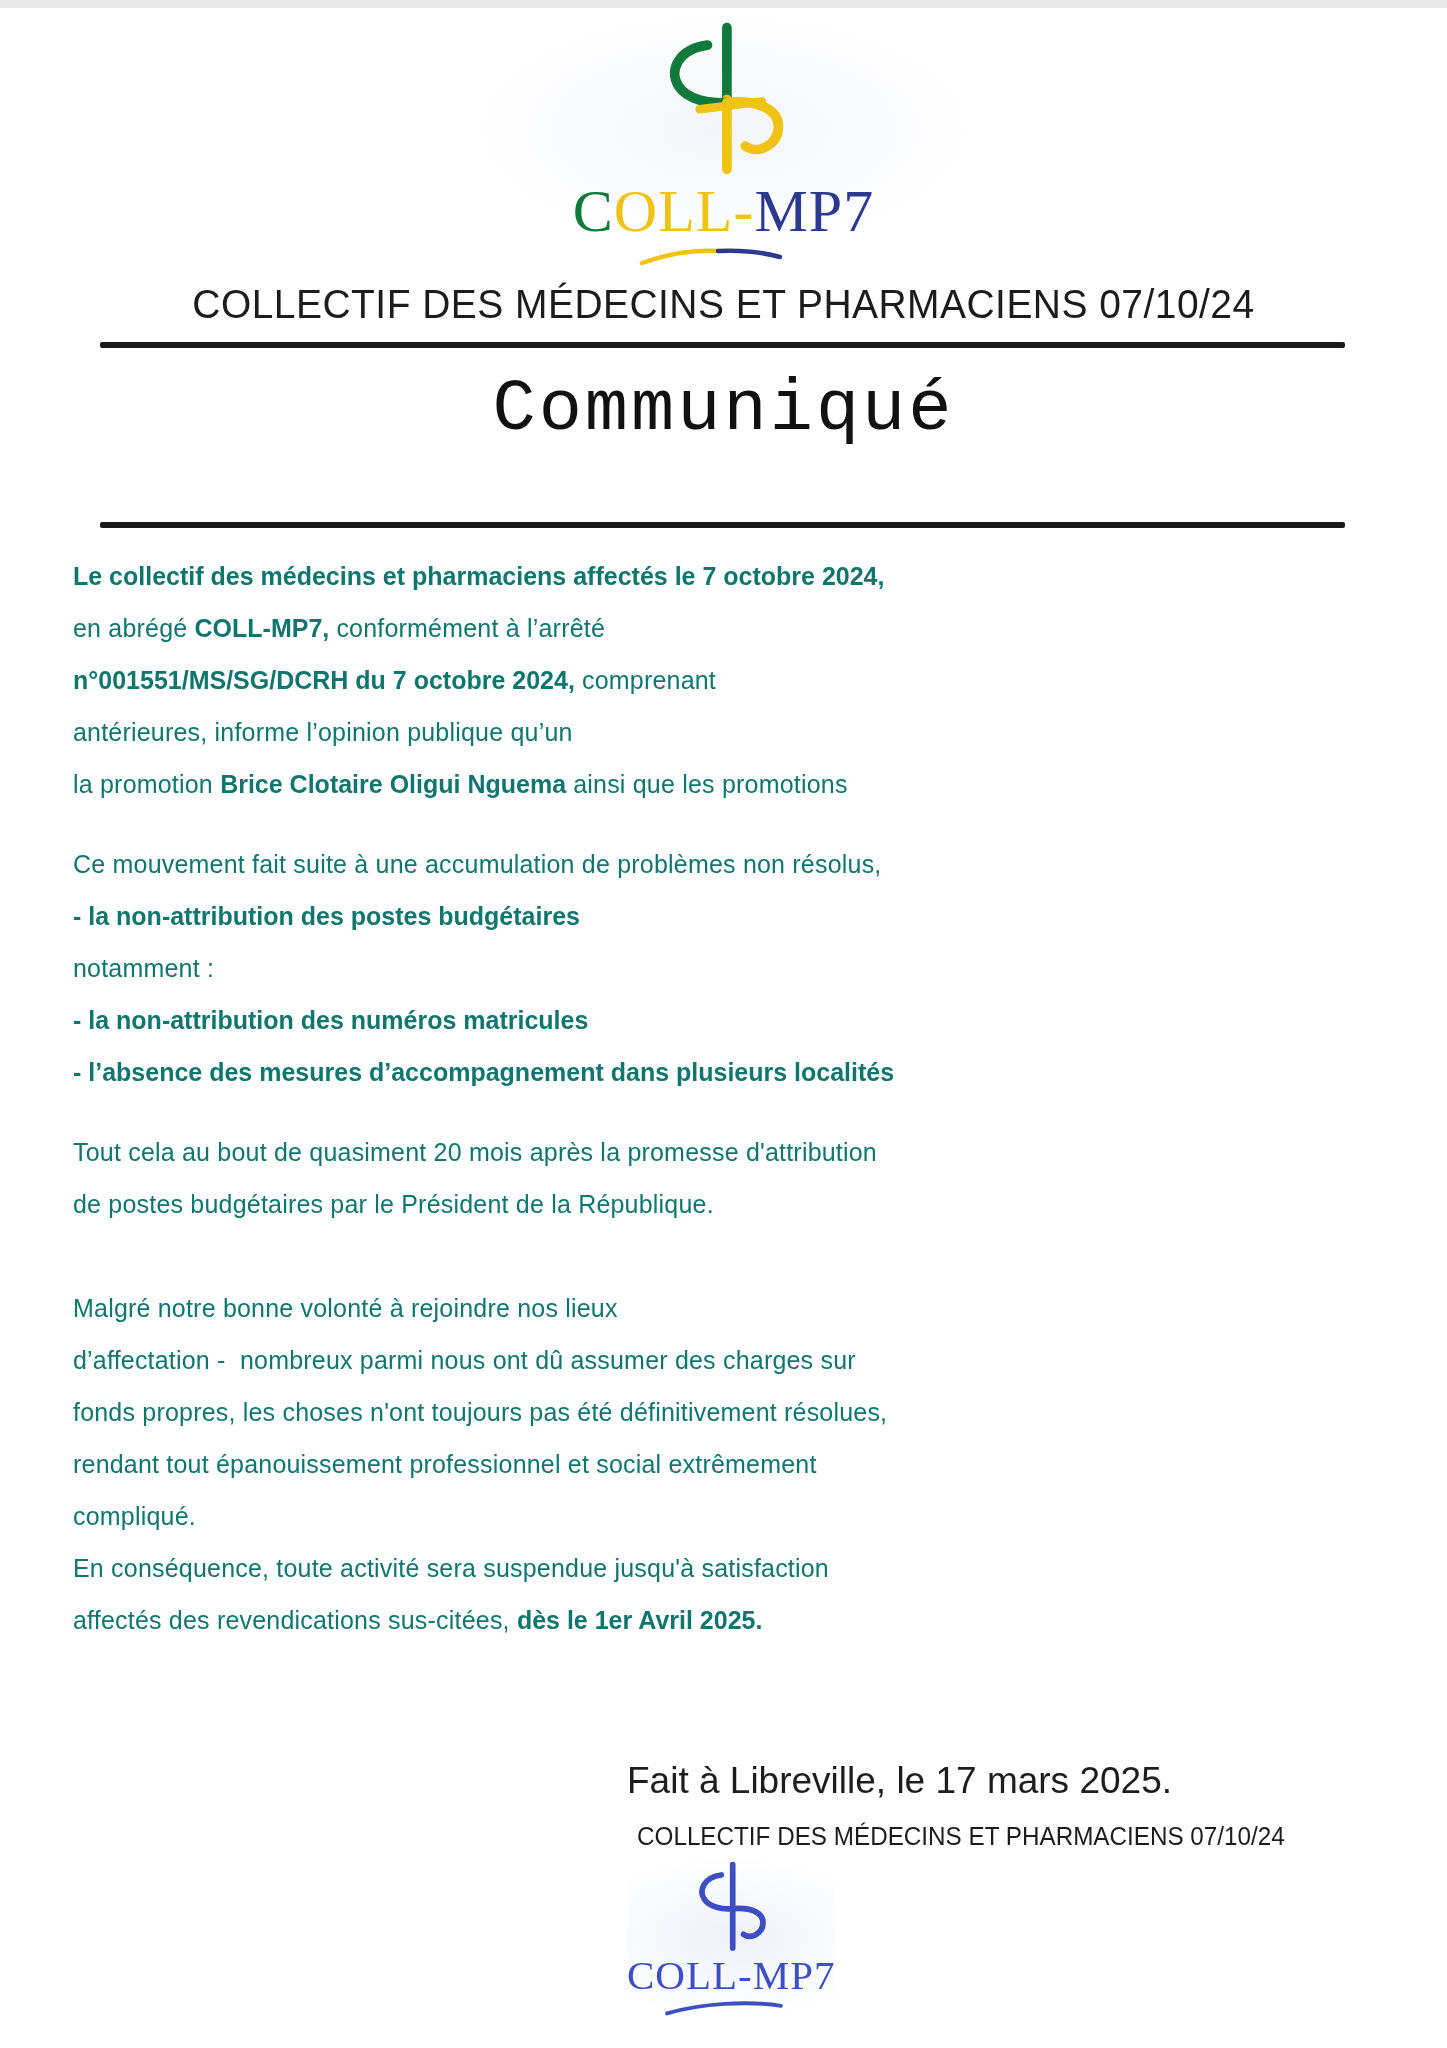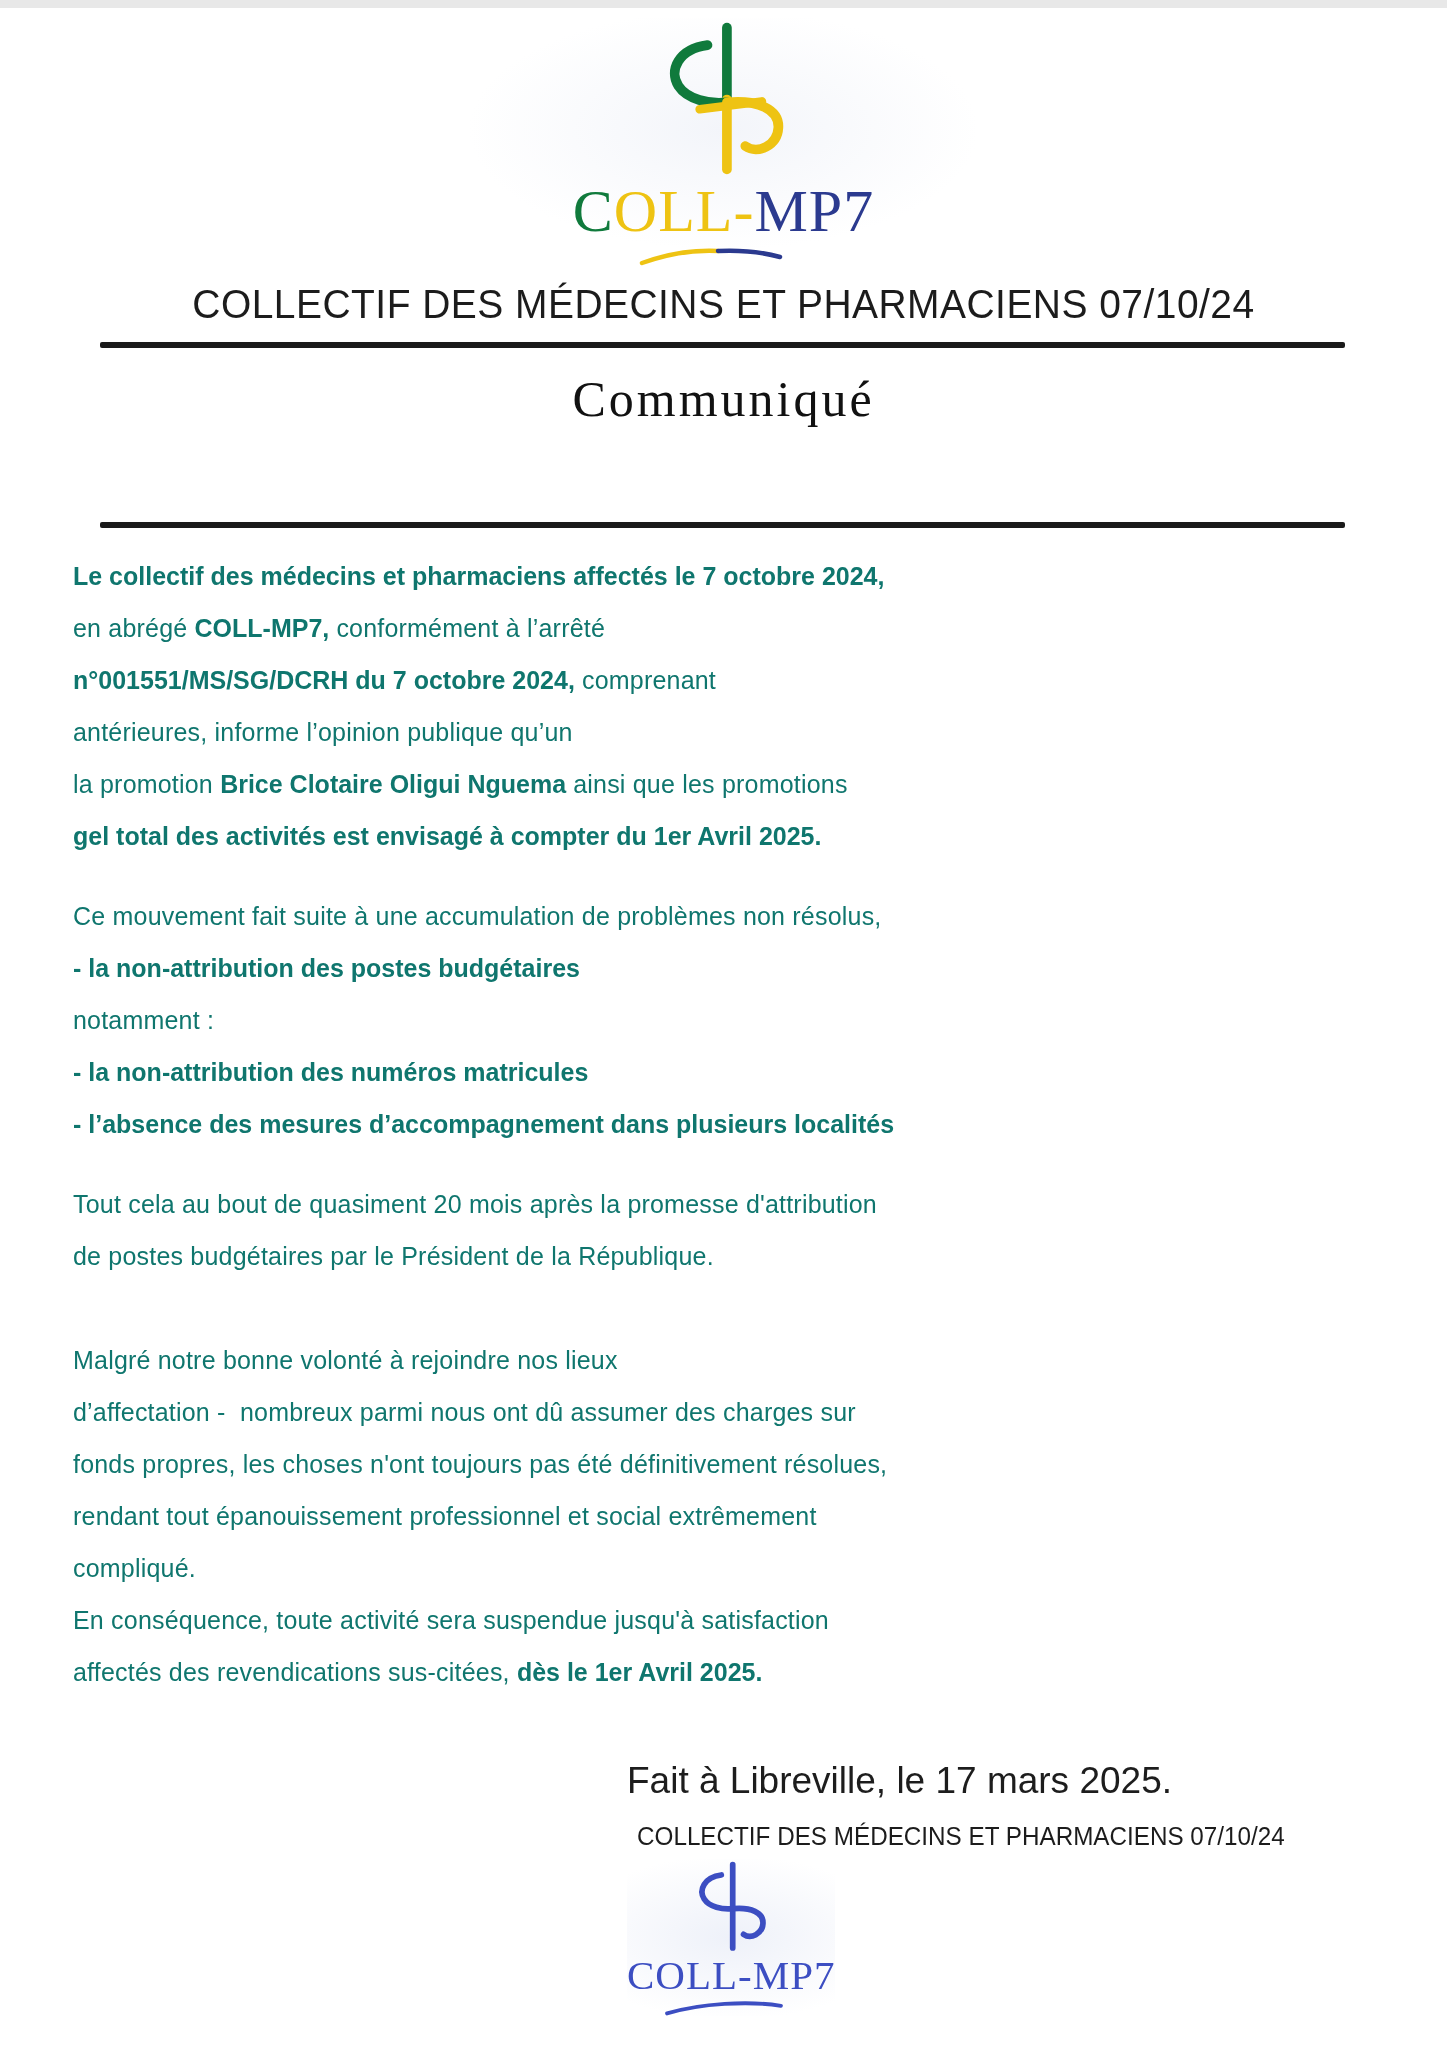--- a/index.html
+++ b/index.html
@@ -39,22 +39,22 @@
   }
   .rule{
     position:absolute;left:100px;width:1245px;height:6px;
     background:#1a1a1a;border-radius:2px;
   }
   .rule-top{top:334px;}
   .rule-bottom{top:514px;}
   .doc-title{
     position:absolute;top:366px;left:0;right:0;
     text-align:center;
-    font-family:Liberation Serif, serif;
-    font-size:50px;line-height:1;letter-spacing:3px;
+    font-family:Liberation Mono, monospace;
+    font-size:72px;line-height:1;letter-spacing:3px;
     color:#111;
   }
   
   .body-text{
     position:absolute;top:542px;left:73px;width:1315px;
     font-size:25px;line-height:52px;letter-spacing:.2px;
     color:#0f766e;
   }
   .para{margin:0 0 28px 0;}
   .para:nth-of-type(3){margin-bottom:52px;}
@@ -114,21 +114,20 @@
 
   <div class="rule rule-bottom"></div>
 
   <div class="body-text">
       <div class="para">
         <div class="line"><span class="seg bold">Le collectif des médecins et pharmaciens affectés le 7 octobre 2024,</span></div>
         <div class="line"><span class="seg">en abrégé </span><span class="seg bold">COLL-MP7,</span><span class="seg"> conformément à l’arrêté</span></div>
         <div class="line"><span class="seg bold">n°001551/MS/SG/DCRH du 7 octobre 2024,</span><span class="seg"> comprenant</span></div>
         <div class="line"><span class="seg">antérieures, informe l’opinion publique qu’un</span></div>
         <div class="line"><span class="seg">la promotion </span><span class="seg bold">Brice Clotaire Oligui Nguema</span><span class="seg"> ainsi que les promotions</span></div>
-        <div class="line"><span class="seg bold">gel total des activités est envisagé à compter du 1er Avril 2025.</span></div>
       </div>
       <div class="para">
         <div class="line"><span class="seg">Ce mouvement fait suite à une accumulation de problèmes non résolus,</span></div>
         <div class="line"><span class="seg bold">- la non-attribution des postes budgétaires</span></div>
         <div class="line"><span class="seg">notamment :</span></div>
         <div class="line"><span class="seg bold">- la non-attribution des numéros matricules</span></div>
         <div class="line"><span class="seg bold">- l’absence des mesures d’accompagnement dans plusieurs localités</span></div>
       </div>
       <div class="para">
         <div class="line"><span class="seg">Tout cela au bout de quasiment 20 mois après la promesse d'attribution</span></div>

